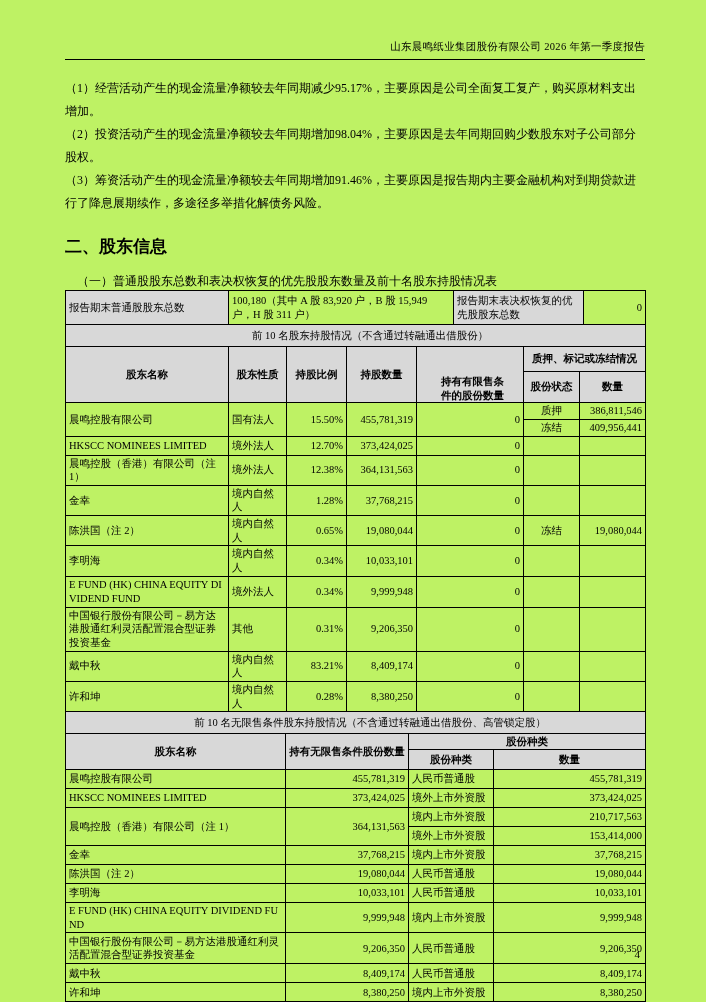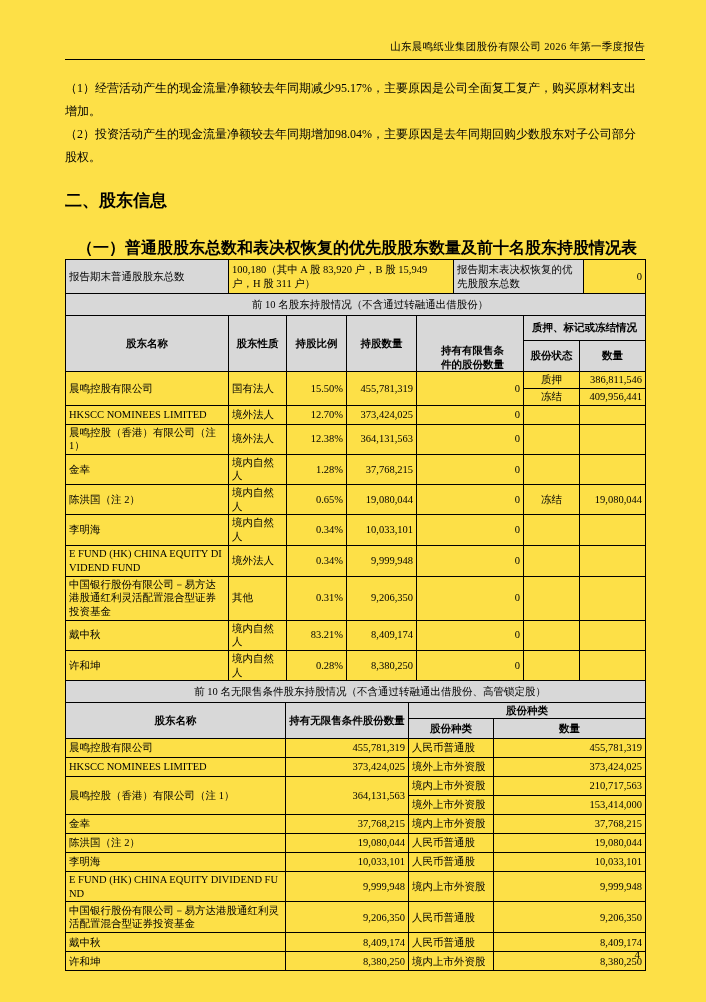--- a/index.html
+++ b/index.html
@@ -1,23 +1,23 @@
 <!DOCTYPE html>
 <html><head>
 <meta charset="utf-8">
 <style>
   html,body{margin:0;padding:0;background:#e8e8e8;}
-  .page{position:relative;width:706px;height:1002px;margin:0 auto;background:#fde047;
+  .page{position:relative;width:706px;height:1002px;margin:0 auto;background:#bef264;
         font-family:"Liberation Serif","DejaVu Serif",serif;color:#000;overflow:hidden;}
   .doc-header{margin:40px 61px 0 65px;text-align:right;font-size:10.5px;letter-spacing:.3px;}
   .rule{margin:5px 61px 0 65px;border-top:1.5px solid #000;height:0;}
   .paras{margin:17px 59px 0 65px;font-size:12px;line-height:23px;}
   .paras p{margin:0;text-indent:0;}
   .sec-title{margin:20px 0 0 65px;font-size:17px;font-weight:bold;}
-  .sub-title{margin:26px 59px 0 77px;font-size:16px;font-weight:bold;}
+  .sub-title{margin:15px 59px 0 77px;font-size:12px;font-weight:normal;}
   .unit{margin:13px 61px 3px 65px;text-align:right;font-size:10.5px;}
   table{border-collapse:collapse;table-layout:fixed;margin-left:65px;width:580px;
         font-size:10.5px;line-height:1.3;}
   table+table{margin-top:-1px;}
   td,th{border:1px solid #000;padding:1px 3px;vertical-align:middle;word-break:break-all;}
   th{font-weight:bold;text-align:center;padding:0 2px;}
   .g{background:#d8d8d8;}
   .num{text-align:right;}
   .ctr{text-align:center;}
   .band{text-align:center;height:19px;padding-left:32px;}
@@ -29,20 +29,21 @@
 <body>
 
 <div class="page">
 
   <div class="doc-header">山东晨鸣纸业集团股份有限公司 2026 年第一季度报告</div>
   <div class="rule"></div>
 
   <div class="paras">
     <p>（1）经营活动产生的现金流量净额较去年同期减少95.17%，主要原因是公司全面复工复产，购买原材料支出增加。</p>
     <p>（2）投资活动产生的现金流量净额较去年同期增加98.04%，主要原因是去年同期回购少数股东对子公司部分股权。</p>
+    <p>（3）筹资活动产生的现金流量净额较去年同期增加91.46%，主要原因是报告期内主要金融机构对到期贷款进行了降息展期续作，多途径多举措化解债务风险。</p>
   </div>
 
   <div class="sec-title">二、股东信息</div>
   <div class="sub-title">（一）普通股股东总数和表决权恢复的优先股股东数量及前十名股东持股情况表</div>
 
   <table>
     <colgroup>
         <col style="width:163px">
         <col style="width:225px">
         <col style="width:130px">

